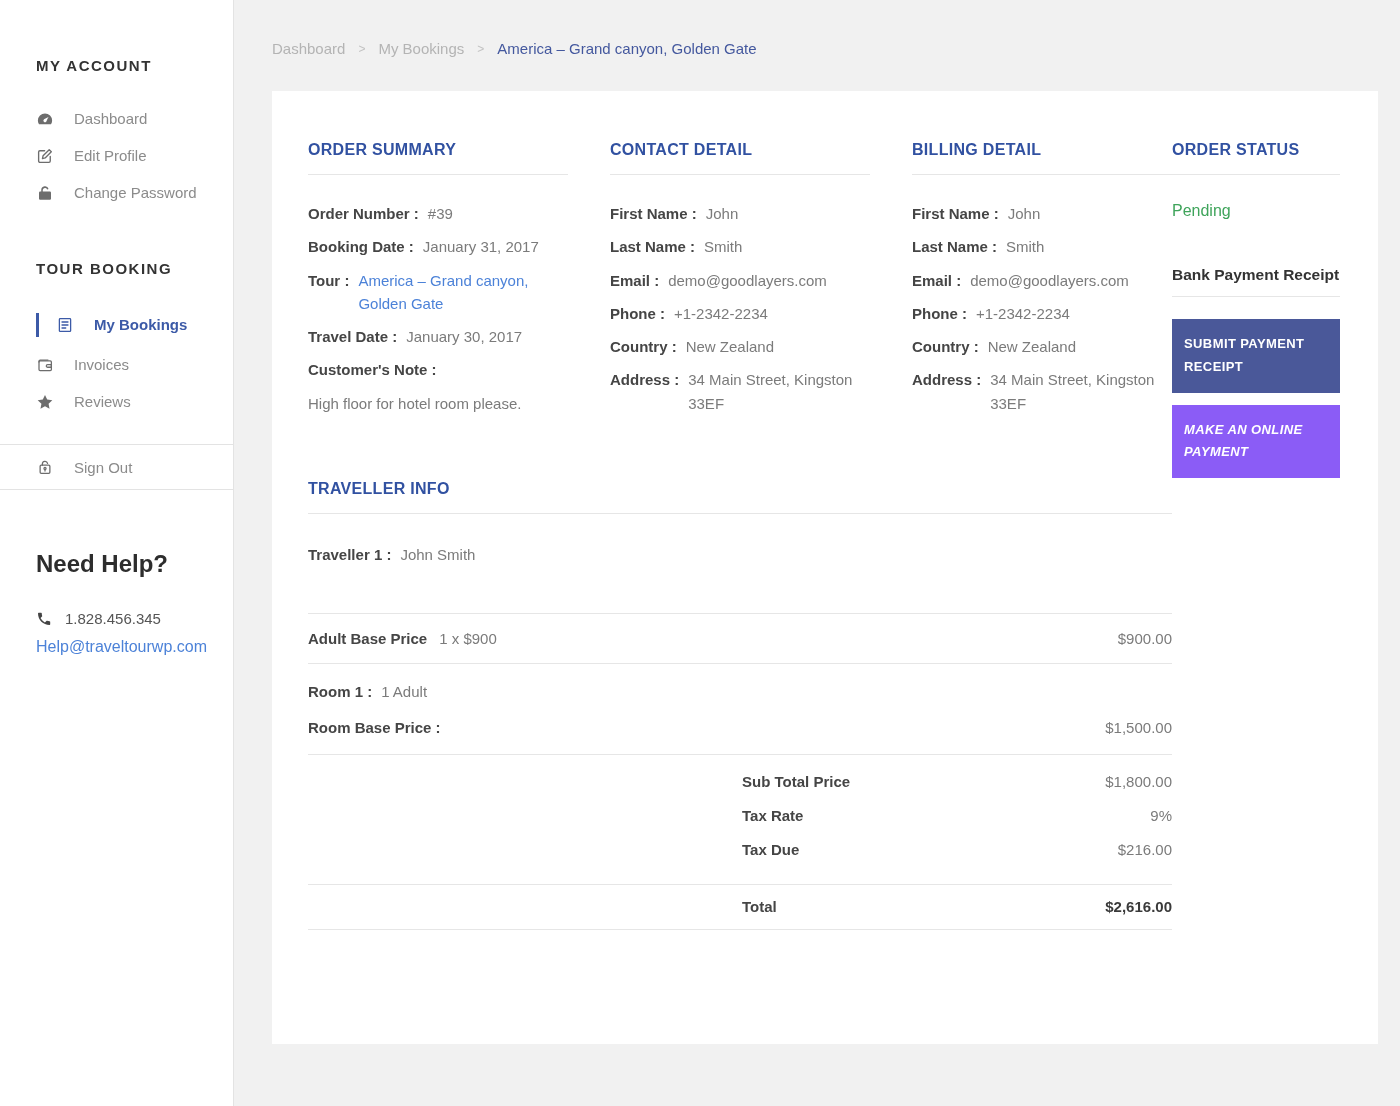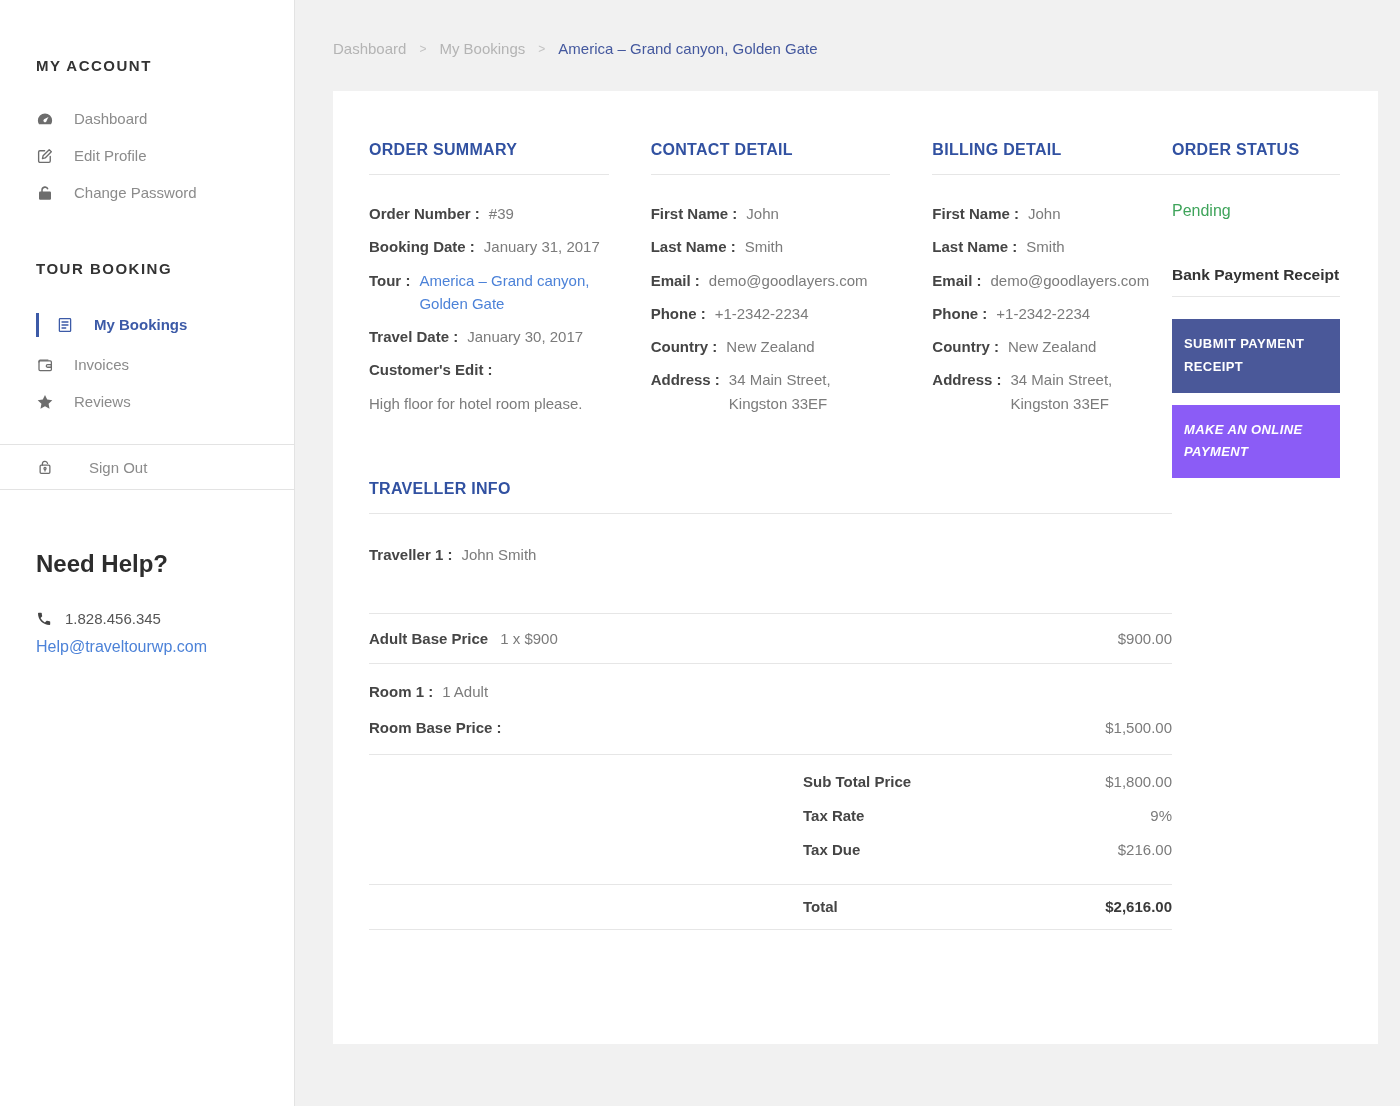--- a/index.html
+++ b/index.html
@@ -7,21 +7,21 @@
   body {
     font-family: "Liberation Sans", sans-serif;
     background: #f1f1f1;
     display: flex;
     overflow: hidden;
     color: #444;
   }
 
   
   .sidebar {
-    width: 295px;
+    width: 234px;
     flex-shrink: 0;
     background: #ffffff;
     border-right: 1px solid #e3e3e3;
   }
   .side-head {
     font-size: 15px;
     font-weight: bold;
     letter-spacing: 1.5px;
     color: #333;
     padding-left: 36px;
@@ -46,21 +46,21 @@
   .nav-item.active { color: #3c5aa7; font-weight: bold; }
   .nav-item.active .icn { color: #3c5aa7; }
   .active-bar {
     width: 3px; height: 24px;
     background: #3c5aa7;
     margin-right: 17px;
     margin-left: 0;
     flex-shrink: 0;
   }
   .side-divider { border-top: 1px solid #e3e3e3; margin-top: 24px; }
-  .signout-row { padding-top: 13px; padding-bottom: 13px; gap: 15px; }
+  .signout-row { padding-top: 13px; padding-bottom: 13px; }
   .side-divider2 { border-top: 1px solid #e3e3e3; }
   .need-help {
     padding-left: 36px;
     margin-top: 60px;
   }
   .need-help h2 {
     font-size: 24px;
     font-weight: bold;
     color: #2d2d2d;
     margin-bottom: 32px;
@@ -314,21 +314,21 @@
             </div>
           <div class="frow">
               <span class="flabel">Tour :</span>
               <a class="fvalue link">America – Grand canyon, Golden Gate</a>
             </div>
           <div class="frow">
               <span class="flabel">Travel Date :</span>
               <span class="fvalue">January 30, 2017</span>
             </div>
           <div class="frow">
-              <span class="flabel">Customer's Edit :</span>
+              <span class="flabel">Customer's Note :</span>
             </div>
           <div class="note-text">High floor for hotel room please.</div>
         </div>
 
         <div class="col">
           <div class="sec-title">CONTACT DETAIL</div>
           <div class="divider"></div>
           <div class="frow">
               <span class="flabel">First Name :</span>
               <span class="fvalue">John</span>

